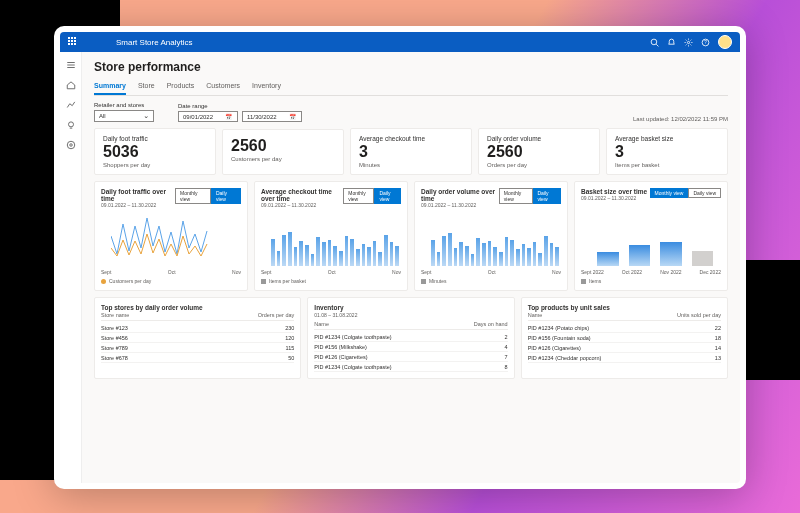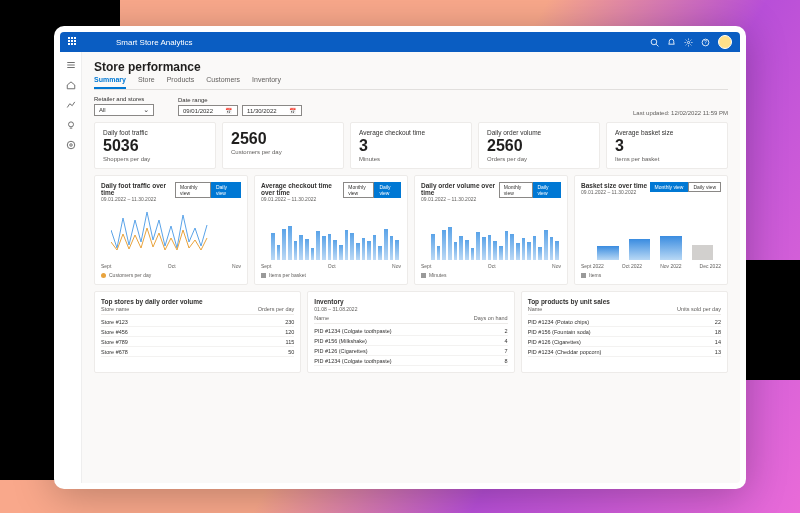--- a/index.html
+++ b/index.html
@@ -37,32 +37,32 @@
 
   .body { flex:1; display:flex; overflow:hidden; }
   .nav {
     width:22px; background:#fff; border-right:1px solid #eee;
     display:flex; flex-direction:column; align-items:center; gap:10px; padding-top:8px;
   }
   .nav-icon{width:10px;height:10px;}
   .nav-icon svg{width:100%;height:100%;stroke:#666;fill:none;stroke-width:1.5;}
 
   .main { flex:1; padding:8px 12px; overflow:hidden; background:#faf9f8; }
-  .page-title { font-size:12px; font-weight:600; color:#201f1e; }
+  .page-title { font-size:12px; font-weight:600; color:#201f1e; margin-bottom:6px;}
   .tabs { display:flex; gap:12px; font-size:7px; border-bottom:1px solid #e1dfdd; margin-bottom:6px;}
   .tab { padding:2px 0 4px 0; cursor:pointer; color:#605e5c;}
   .tab.active { color:#0078d4; border-bottom:2px solid #0078d4; font-weight:600;}
 
   .filters { display:flex; gap:24px; align-items:flex-end; margin-bottom:4px; font-size:6px;}
   .filter-group label{display:block;font-size:6px;color:#323130;margin-bottom:2px;}
   .selector { border:1px solid #8a8886; background:#fff; padding:1px 4px; font-size:6px; display:inline-flex; align-items:center; gap:4px; min-width:60px; justify-content:space-between;}
   .dr { display:flex; gap:4px; }
   .last-updated { margin-left:auto; font-size:6px; color:#605e5c;}
 
-  .kpi-row { display:flex; gap:6px; margin:6px 0;}
+  .kpi-row { display:flex; gap:6px; margin:6px 0;align-items:center;}
   .kpi { flex:1; background:#fff; border:1px solid #edebe9; border-radius:2px; padding:6px 8px; min-height:46px;}
   .kpi .t { font-size:6.5px; color:#323130; margin-bottom:2px;}
   .kpi .v { font-size:16px; font-weight:600; color:#201f1e; line-height:1;}
   .kpi .s { font-size:6px; color:#605e5c; margin-top:2px;}
 
   .chart-row { display:flex; gap:6px; margin-bottom:6px;}
   .card { background:#fff; border:1px solid #edebe9; border-radius:2px; padding:6px; flex:1; display:flex; flex-direction:column;}
   .card-head { display:flex; align-items:flex-start; justify-content:space-between; margin-bottom:2px;}
   .card-title{font-size:6.5px;font-weight:600;}
   .card-range{font-size:5px;color:#605e5c;}

